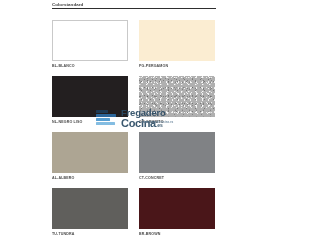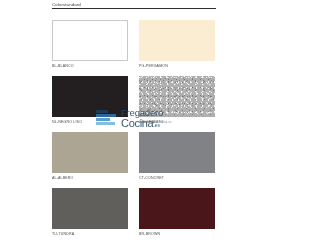--- a/index.html
+++ b/index.html
@@ -14,20 +14,21 @@
     overflow: hidden;
     position: relative;
   }
 
   #page {
     position: absolute;
     left: 0; top: 0;
     width: 250px;
     height: 250px;
     background: #ffffff;
+    font-weight: bold;
   }
 
   
   .header {
     position: absolute;
     left: 52px;
     top: 2px;
     width: 164px;
   }
   .header-title {

